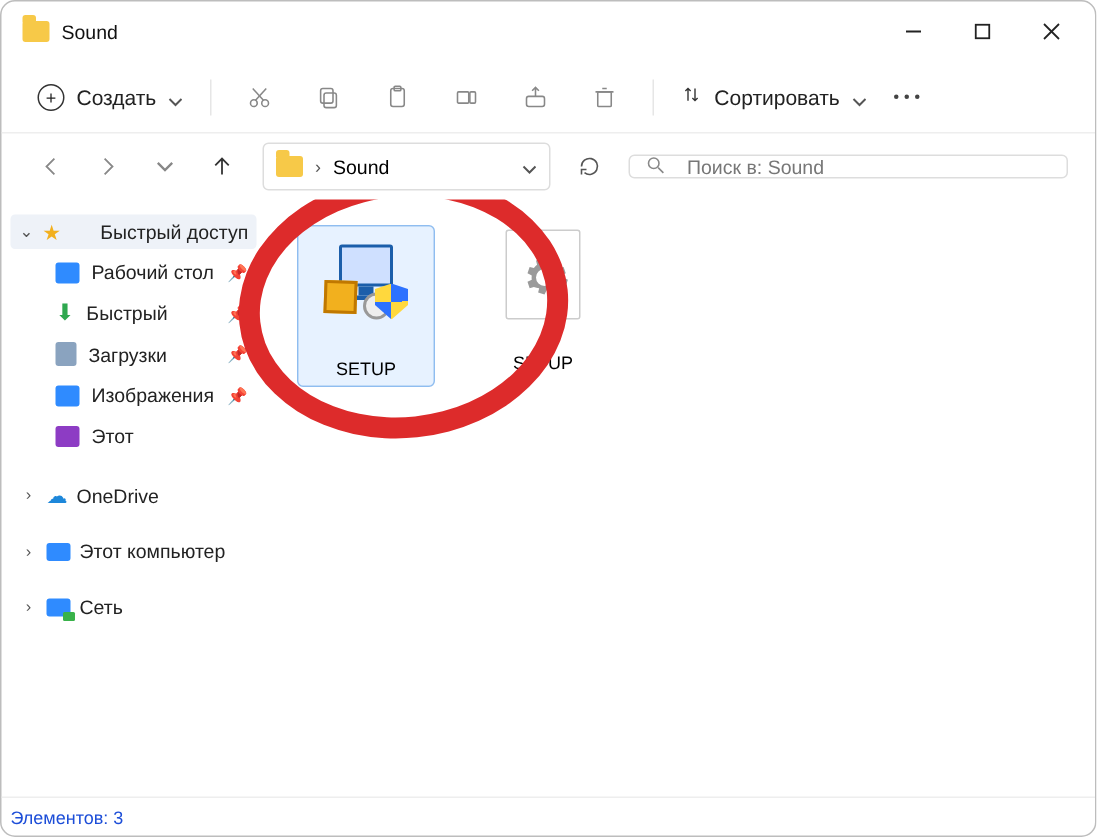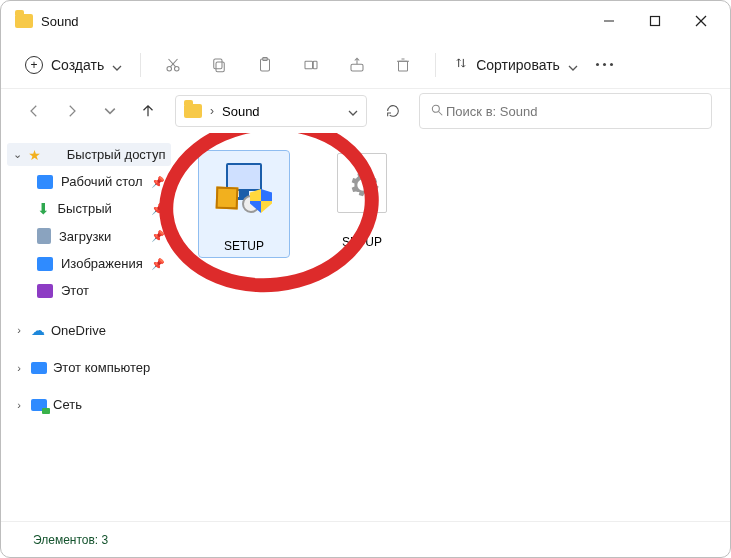--- a/index.html
+++ b/index.html
@@ -59,22 +59,22 @@
   .breadcrumb {
     flex:0 0 auto; width:192px; height:32px; border:1px solid #ddd; border-radius:4px;
     display:flex; align-items:center; padding:0 8px; gap:8px; font-size:13px; margin-left:4px;
   }
   .bc-folder { width:18px; height:14px; background:#f7c948; border-radius:2px; position:relative;}
   .bc-folder::before{content:""; position:absolute; top:-4px; left:0; width:9px; height:5px; background:#f7c948; border-radius:2px 2px 0 0;}
   .bc-chev { font-size:12px; color:#555; }
   .bc-spacer{flex:1;}
   .refresh {width:36px; display:flex; justify-content:center;}
   .search {
-    flex:1; height:36px; border:1px solid #ddd; border-radius:4px;
-    display:flex; align-items:center; padding:0 10px; gap:2px; color:#777; font-size:13px;
+    flex:1; height:16px; border:1px solid #ddd; border-radius:4px;
+    display:flex; align-items:center; padding:0 10px; gap:14px; color:#777; font-size:13px;
   }
   
   .body { flex:1; display:flex; overflow:hidden; position:relative;}
   .sidebar {
     width:178px; padding:10px 4px 6px 2px; font-size:13px; color:#222;
     border-right:0; overflow:hidden;
   }
   .side-group-header{
     display:flex; align-items:center; gap:6px; padding:4px 6px 4px 6px;
     background:#eef2f8; border-radius:3px; margin:0 4px 2px 4px;
@@ -123,22 +123,22 @@
   }
   
   .annot {
     position:absolute; pointer-events:none;
     left:-20px; top:-16px; width:220px; height:175px;
     border:14px solid #dd2b2b; border-radius:50%;
     transform:rotate(-6deg);
   }
   
   .status {
-    height:36px; border-top:1px solid #eee; font-size:12px; color:#14532d;
-    display:flex; align-items:center; padding:0 32px;
+    height:26px; border-top:1px solid #eee; font-size:12px; color:#1d4ed8;
+    display:flex; align-items:center; padding:0 6px;
   }
   .label-cut { white-space:nowrap;padding-left:20px; }
 </style>
 </head>
 <body>
 
 <div class="window">
 
   <div class="titlebar">
     <div class="folder-glyph"></div>

